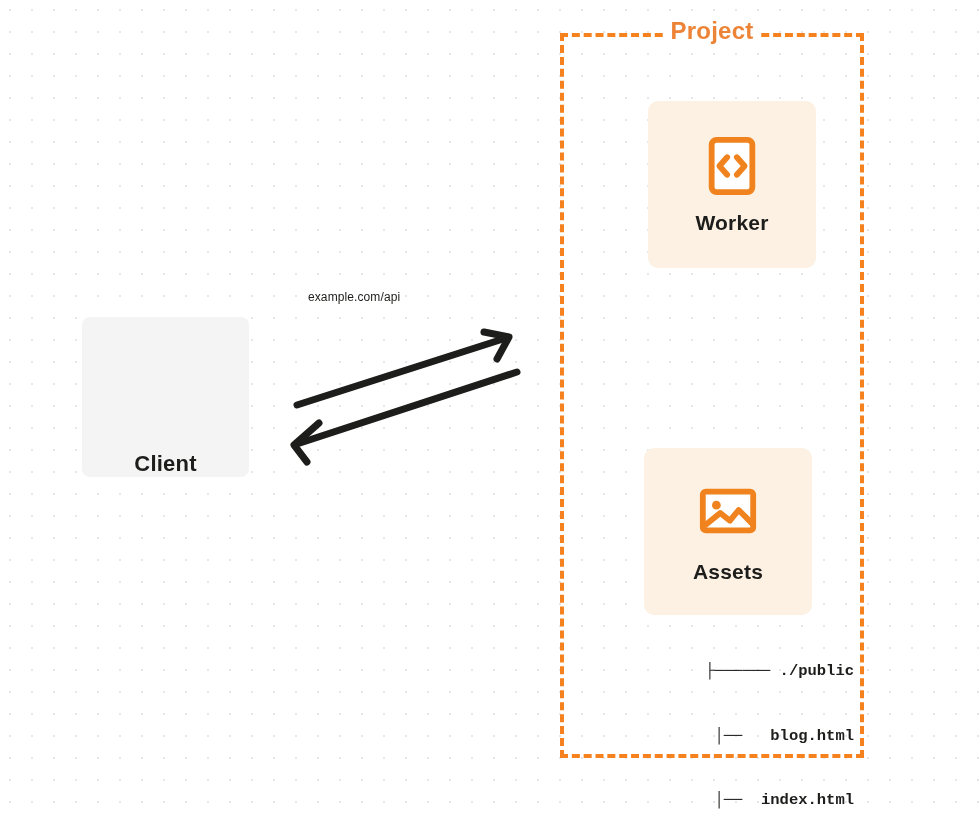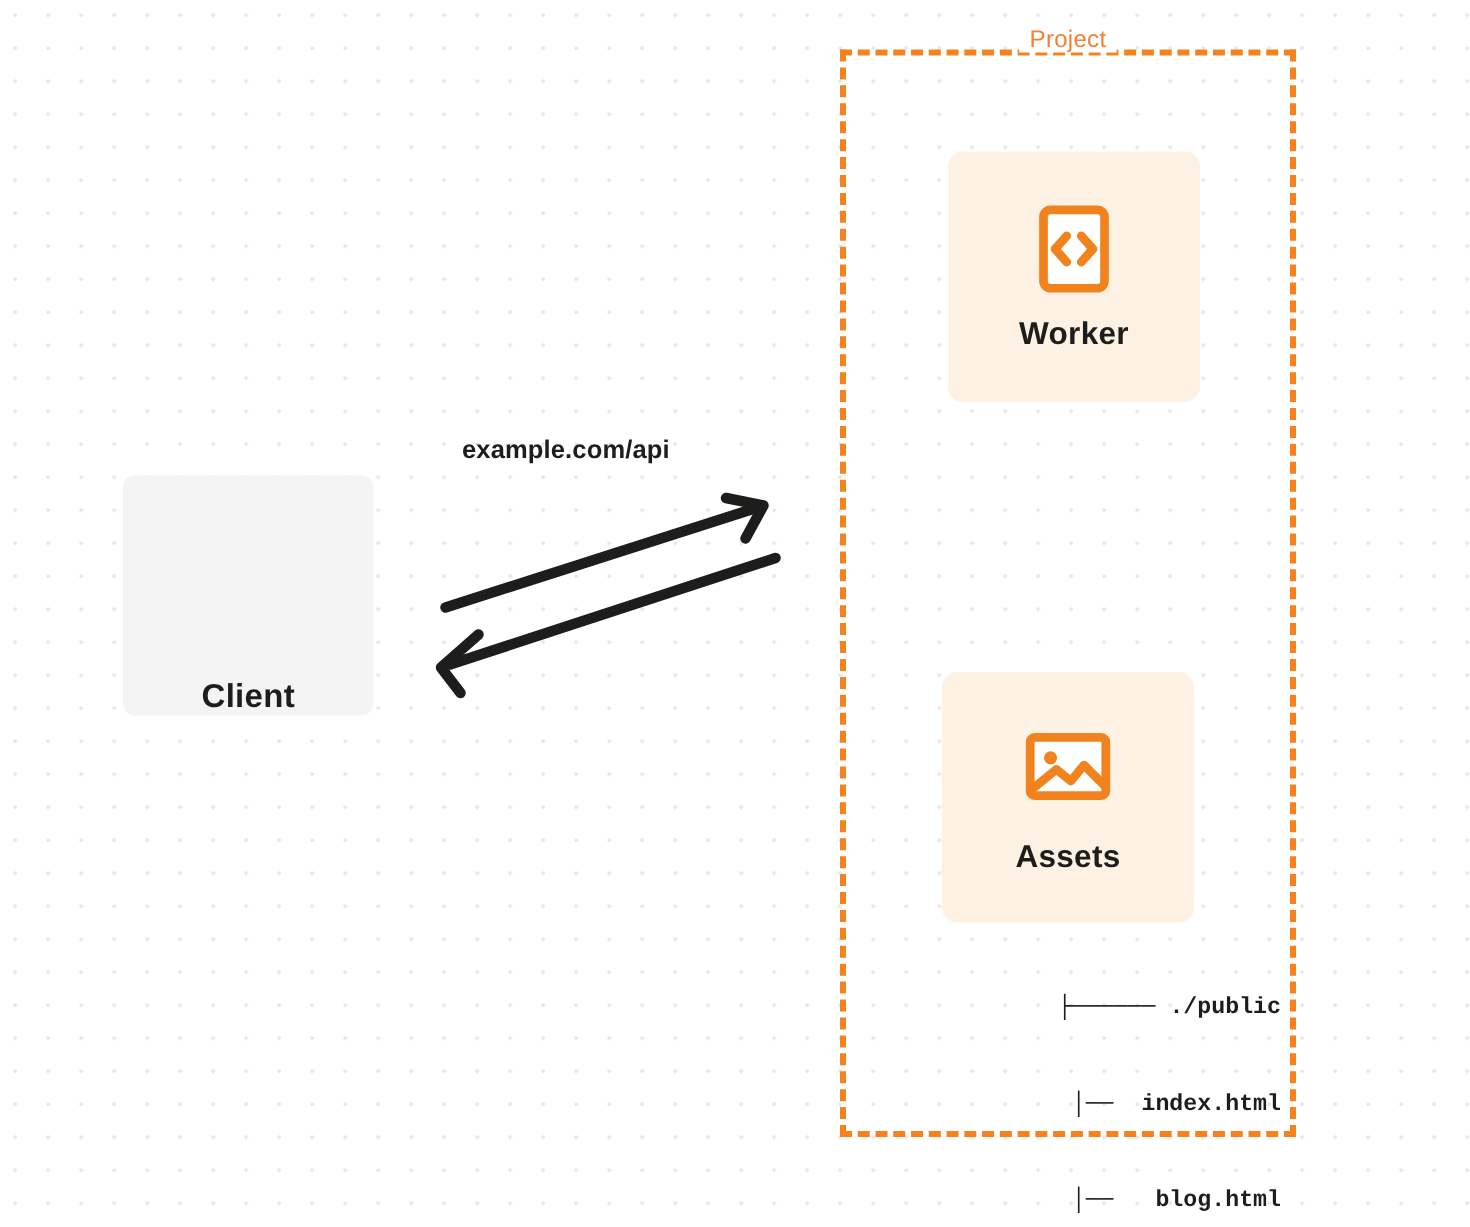--- a/index.html
+++ b/index.html
@@ -46,22 +46,22 @@
     left: 0;
     top: 0;
     width: 980px;
     height: 818px;
     pointer-events: none;
   }
   .arrow-label {
     position: absolute;
     left: 308px;
     top: 290px;
-    font-size: 17px;
-    font-weight: 700;
+    font-size: 12px;
+    font-weight: 400;
     color: #1d1d1b;
     letter-spacing: 0.1px;
     white-space: nowrap;
     text-align: center;
   }
 
   
   .project-group {
     position: absolute;
     left: 560px;
@@ -75,37 +75,38 @@
     border: 4px dashed #f6821f;
     box-sizing: border-box;
   }
   .project-title {
     position: absolute;
     top: -14px;
     left: 50%;
     transform: translateX(-50%);
     background: #ffffff;
     padding: 0 7px;
-    font-size: 16px;
-    font-weight: 400;
+    font-size: 24px;
+    font-weight: 700;
     color: #ed8336;
     letter-spacing: 0.2px;
     line-height: 1;
     white-space: nowrap;
   }
 
   
   .card {
     position: absolute;
     background: #fdf1e4;
     border-radius: 10px;
     display: flex;
     flex-direction: column;
     align-items: center;
     justify-content: center;
+    margin-left: 16px;
   }
   .card-worker {
     left: 72px;
     top: 68px;
     width: 168px;
     height: 167px;
   }
   .card-assets {
     left: 68px;
     top: 415px;
@@ -184,19 +185,19 @@
       <svg class="card-icon" viewBox="0 0 64 64">
         <rect x="6" y="12" width="52" height="40" rx="3" ry="3" fill="#ffffff" stroke="#f0831e" stroke-width="6"></rect>
         <circle cx="20" cy="26" r="4.5" fill="#f0831e"></circle>
         <polyline points="8,47 24,34 34,42 43,31 57,45" fill="none" stroke="#f0831e" stroke-width="6" stroke-linecap="round" stroke-linejoin="round"></polyline>
       </svg>
       <span class="card-label">Assets</span>
     </div>
 
     <div class="file-tree">
       <span class="tree-row">├────── ./public</span>
+      <span class="tree-row">    │──   blog.html</span>
       <span class="tree-row">    │──  index.html</span>
-      <span class="tree-row">    │──   blog.html</span>
       
     </div>
   </div>
 
 </div>
 
 </body></html>

